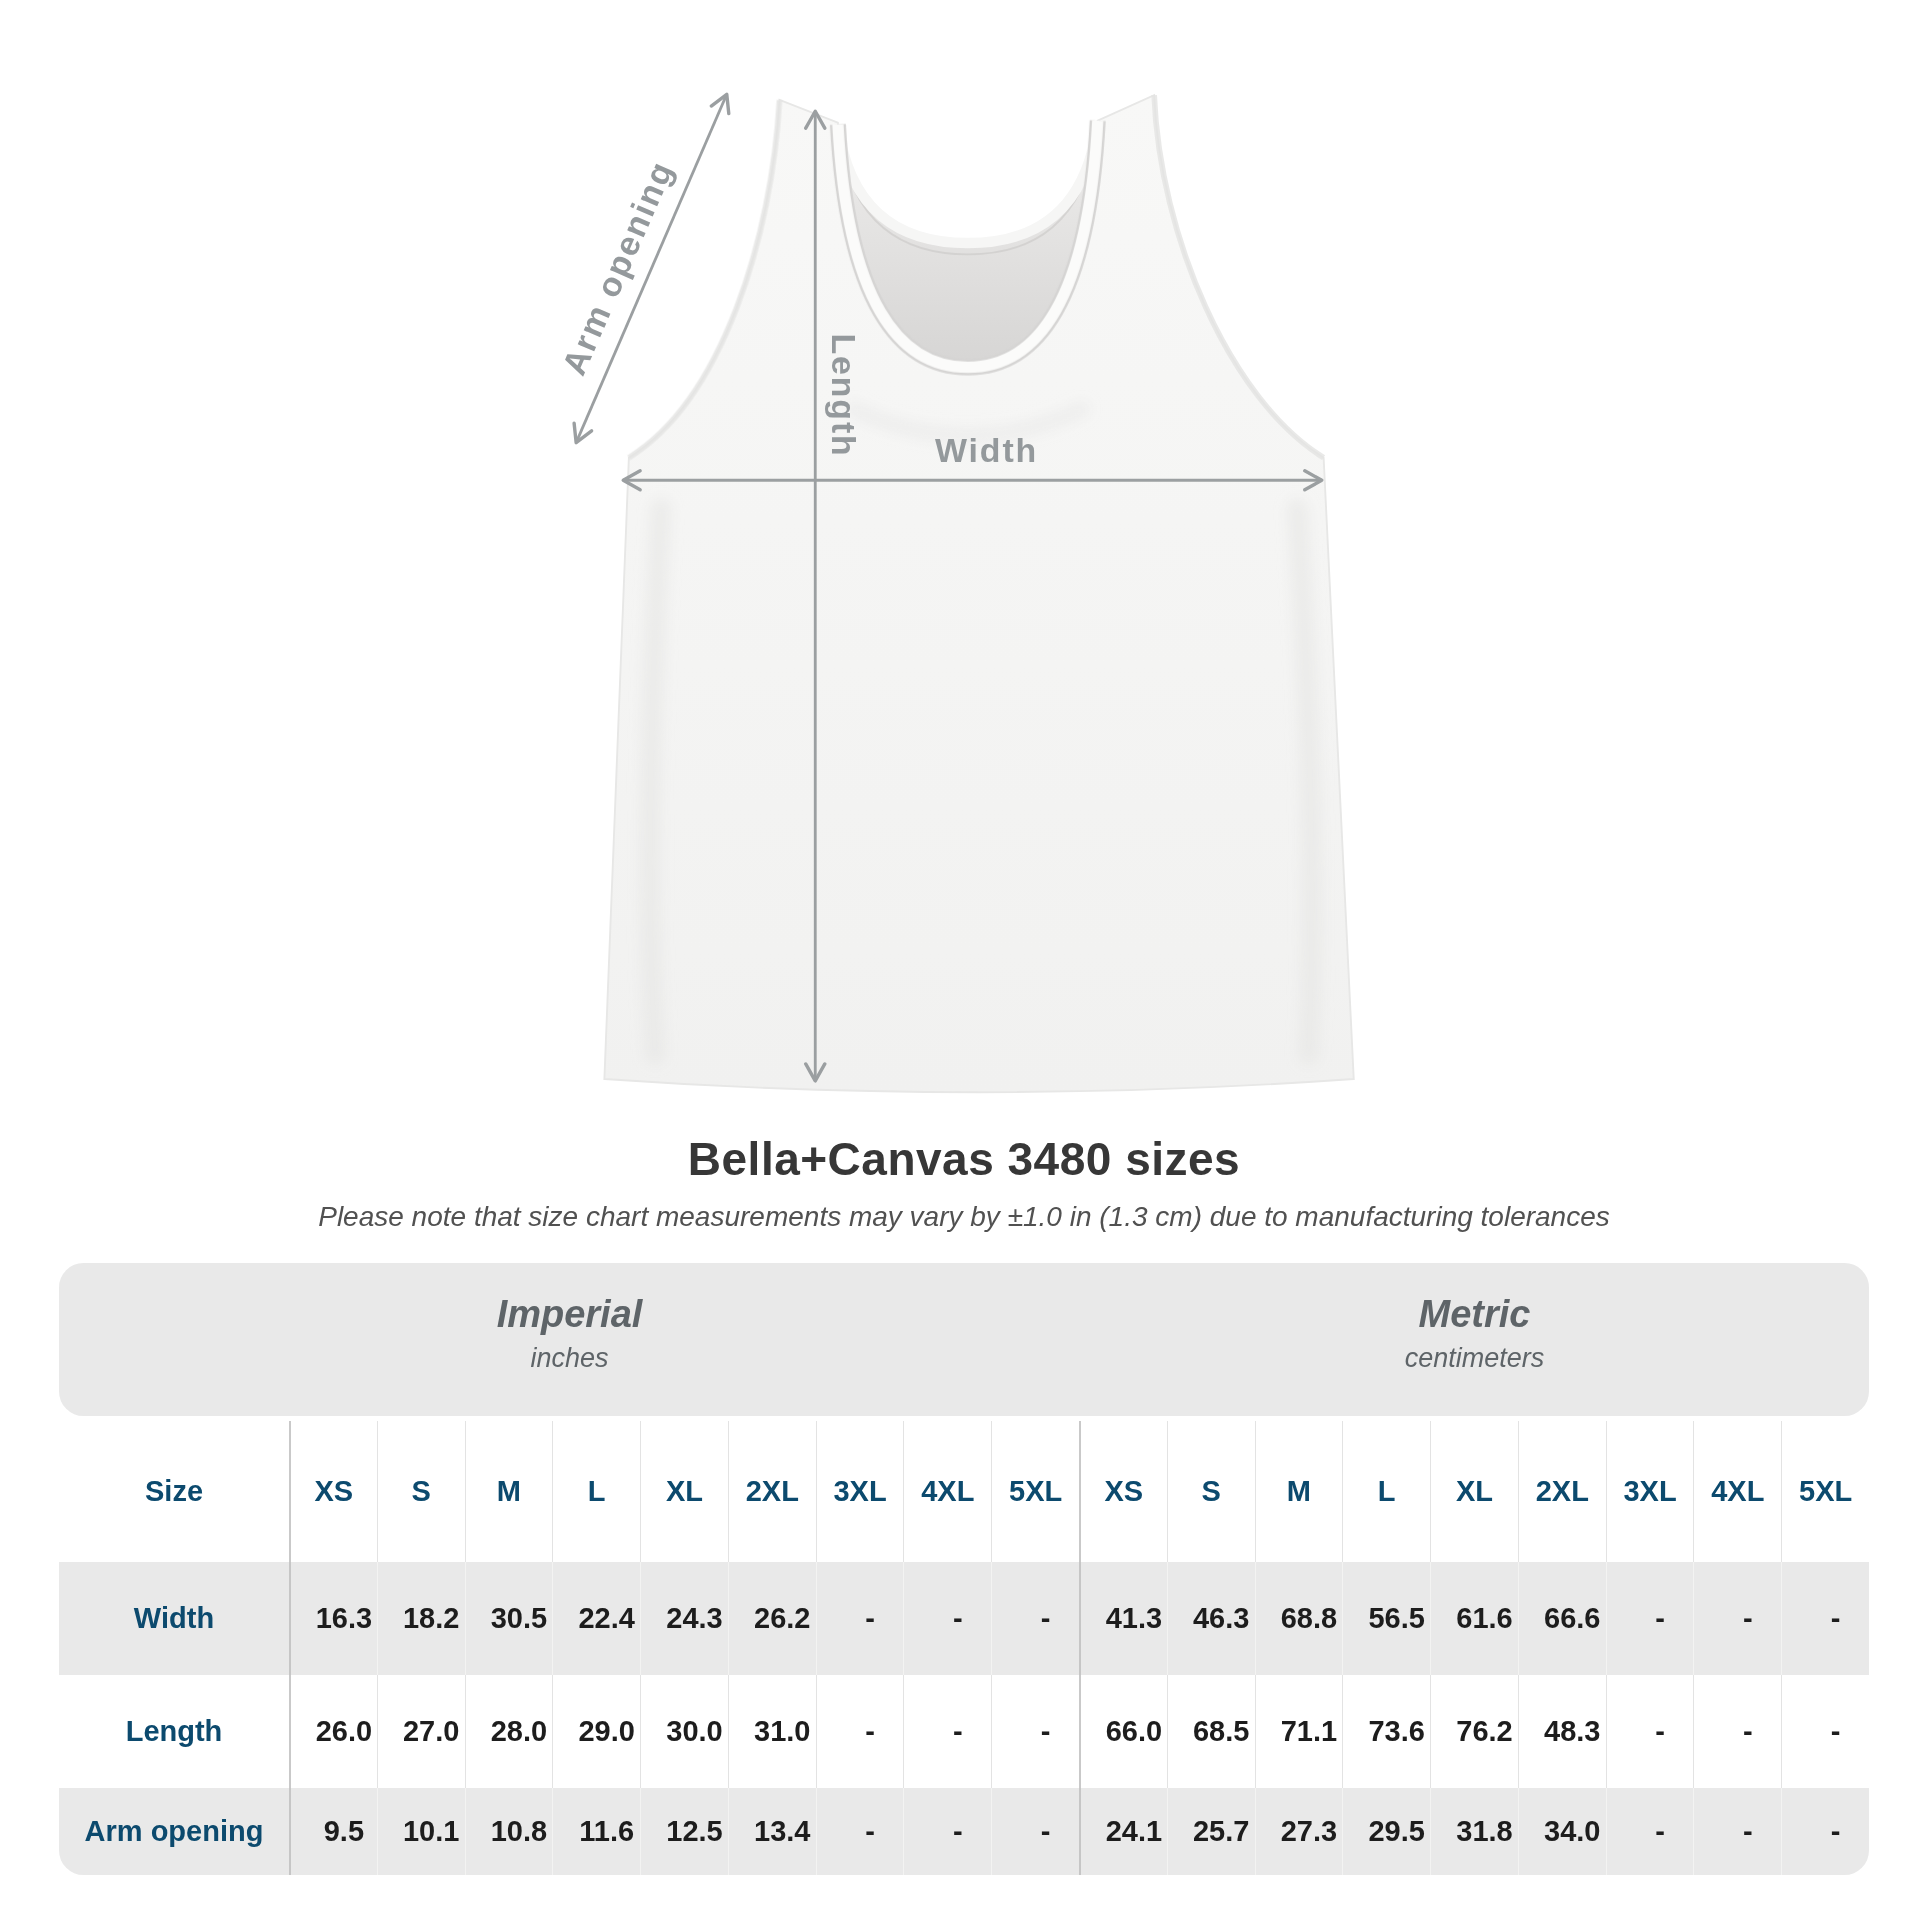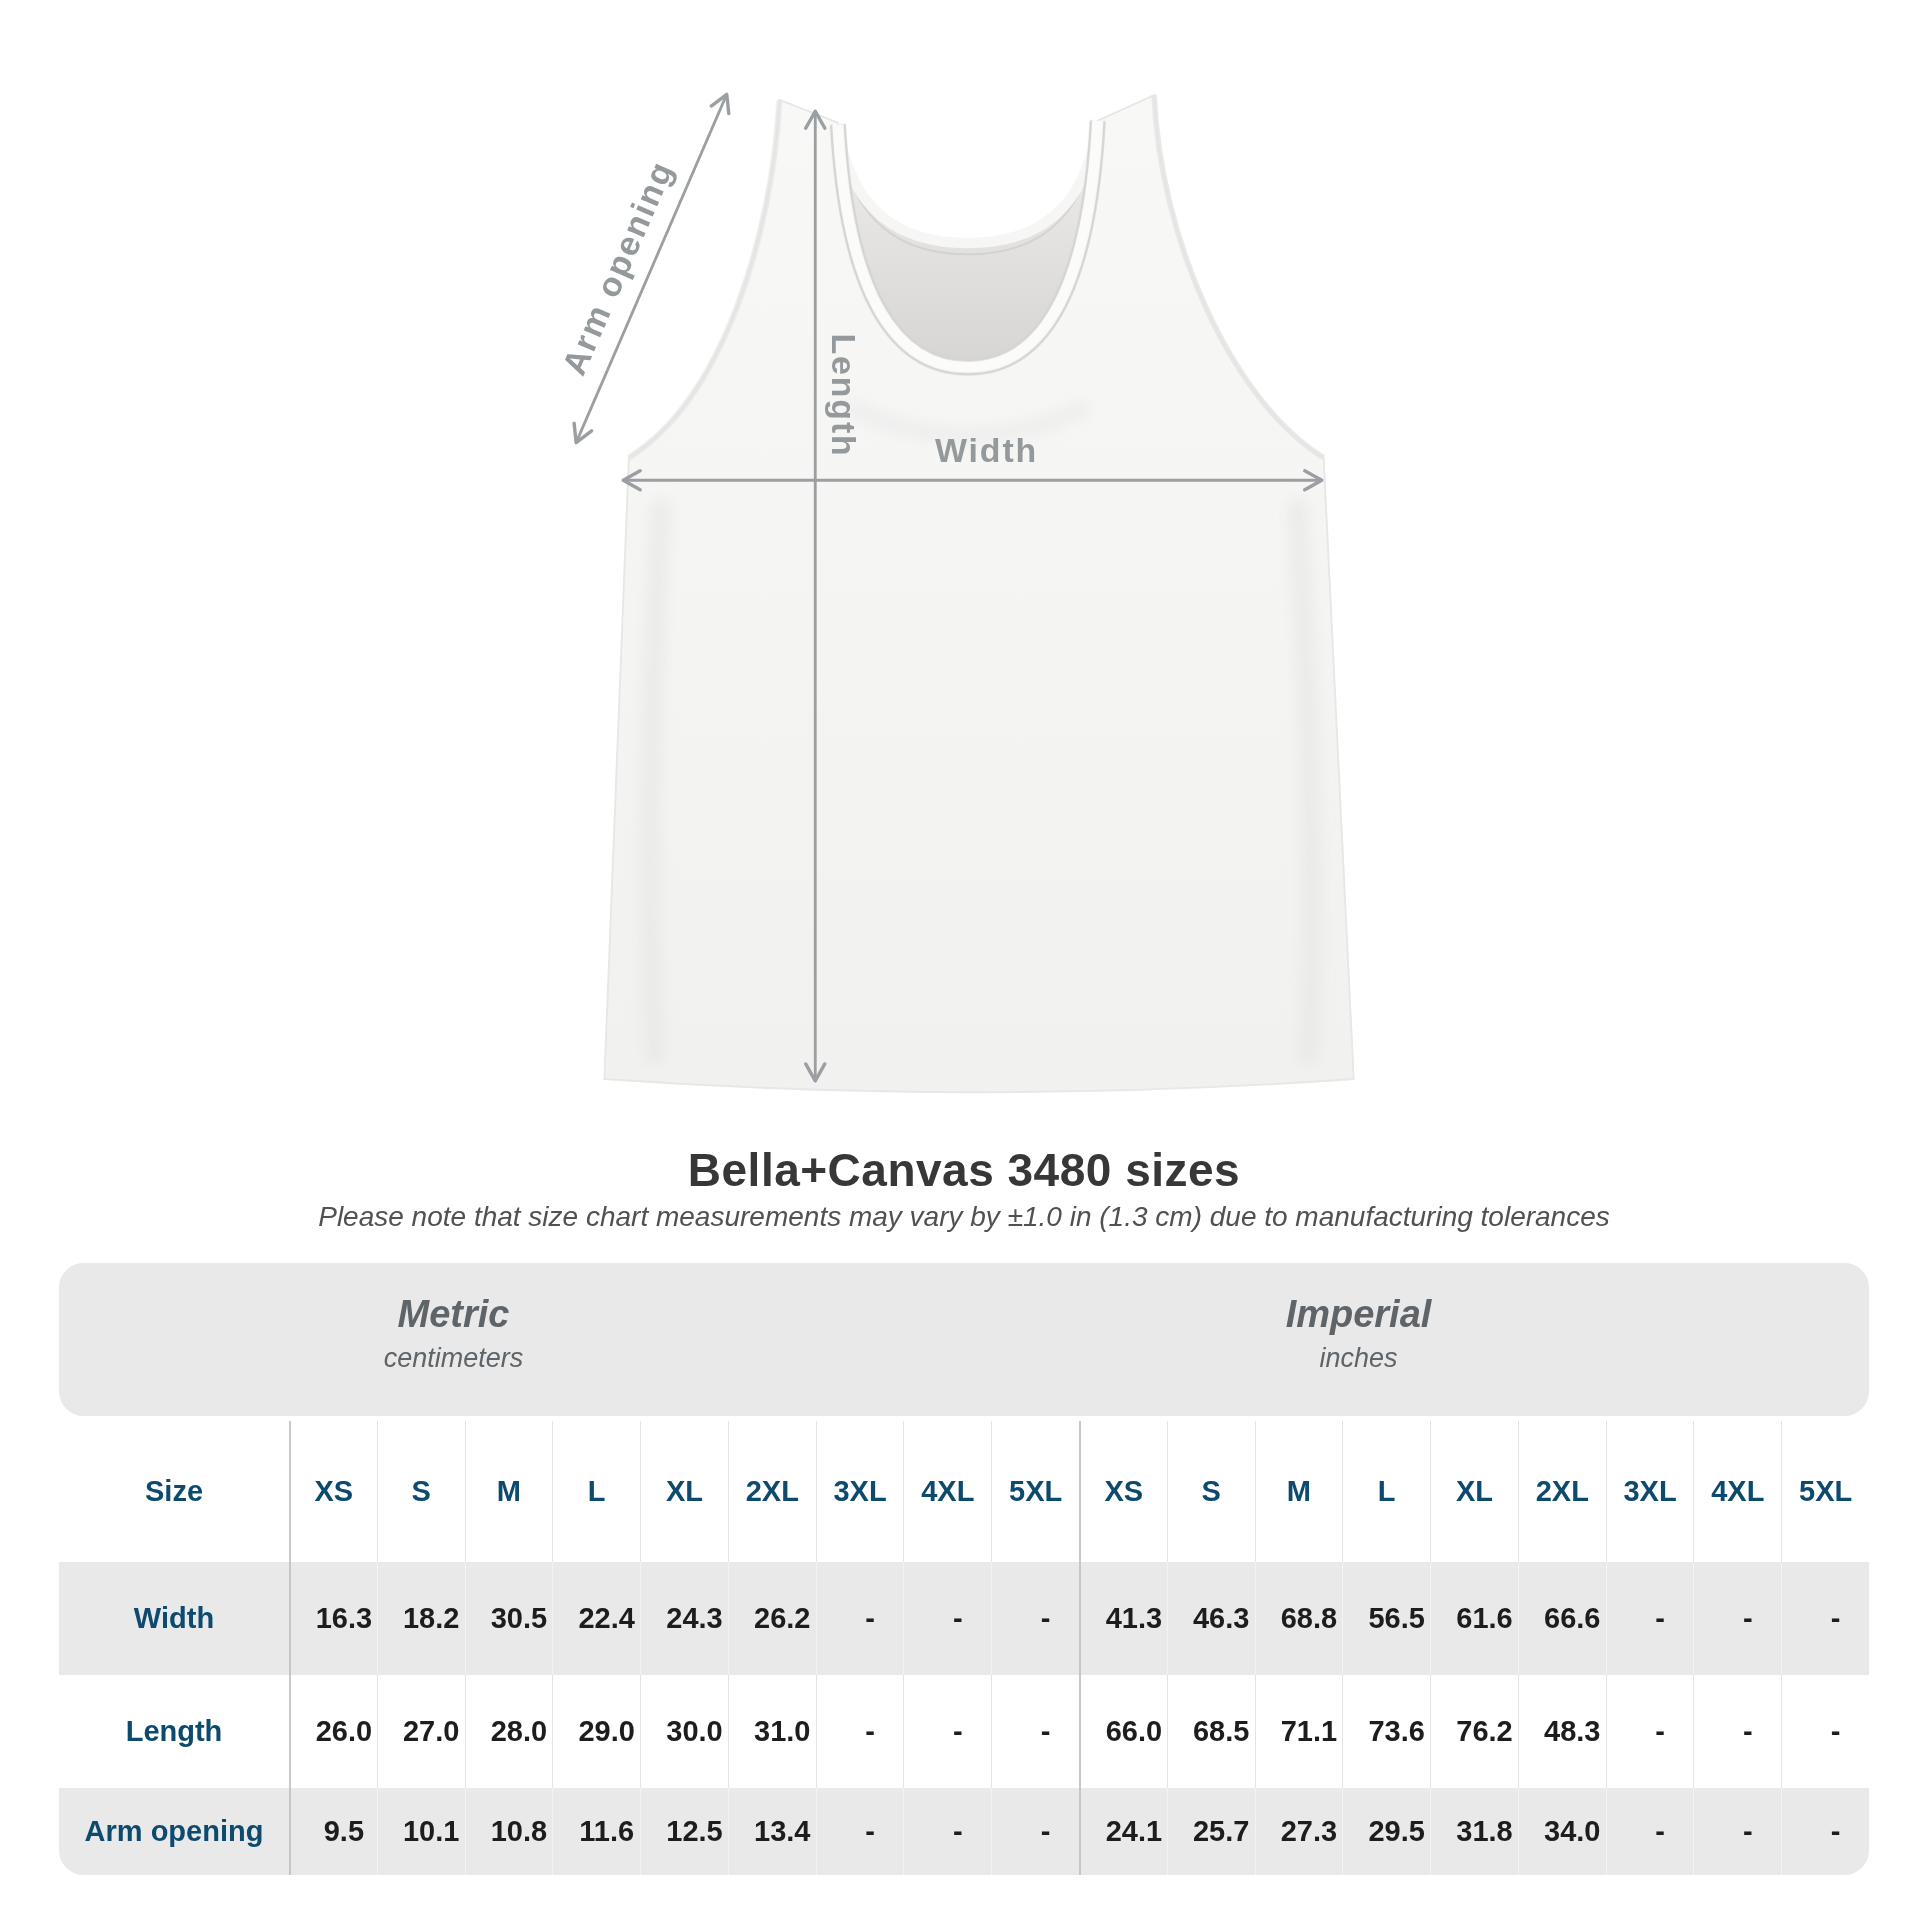--- a/index.html
+++ b/index.html
@@ -6,21 +6,21 @@
   body{
     width:1928px;height:1928px;background:#ffffff;position:relative;overflow:hidden;
     font-family:"Liberation Sans",sans-serif;
   }
   .illustration{position:absolute;left:0;top:0;width:1928px;height:1130px;}
   .diag-label{
     font-family:"Liberation Sans",sans-serif;font-weight:bold;font-size:36px;
     fill:#94999c;letter-spacing:2px;text-anchor:middle;dominant-baseline:central;
   }
   .title{
-    position:absolute;left:0;right:0;top:1136px;margin:11px;text-align:center;
+    position:absolute;left:0;right:0;top:1136px;margin:0;text-align:center;
     font-size:46px;font-weight:bold;color:#373737;letter-spacing:0.5px;line-height:1;
   }
   .subtitle{
     position:absolute;left:0;right:0;top:1203px;margin:0;text-align:center;
     font-size:28px;font-style:italic;color:#515151;line-height:1;
   }
   .size-table{position:absolute;left:59px;top:1263px;width:1810px;}
   .unit-band{height:153px;background:#e9e9e9;border-radius:24.5px;display:flex;}
   .unit-group{display:flex;flex-direction:column;align-items:center;padding-top:32px;box-sizing:border-box;}
   .unit-imperial{width:1021px;}
@@ -91,27 +91,27 @@
     <text class="diag-label" x="656" y="284" transform="rotate(-66.5 656 284)">Arm opening</text>
     <text class="diag-label" x="897" y="420" transform="rotate(90 897 420)">Length</text>
     <text class="diag-label" x="1048" y="478">Width</text>
   </svg>
 
   <h1 class="title">Bella+Canvas 3480 sizes</h1>
   <p class="subtitle">Please note that size chart measurements may vary by ±1.0 in (1.3 cm) due to manufacturing tolerances</p>
 
   <div class="size-table">
     <div class="unit-band">
+      <div class="unit-group unit-imperial">
+        <div class="unit-name">Imperial</div>
+        <div class="unit-sub">inches</div>
+      </div>
       <div class="unit-group unit-metric">
         <div class="unit-name">Metric</div>
         <div class="unit-sub">centimeters</div>
-      </div>
-      <div class="unit-group unit-imperial">
-        <div class="unit-name">Imperial</div>
-        <div class="unit-sub">inches</div>
       </div>
     </div>
     <div class="grid">
         <div class="grid-row header-row">
           <div class="cell col-header">Size</div>
           <div class="cell col-header sep-strong">XS</div>
           <div class="cell col-header sep-light">S</div>
           <div class="cell col-header sep-light">M</div>
           <div class="cell col-header sep-light">L</div>
           <div class="cell col-header sep-light">XL</div>

